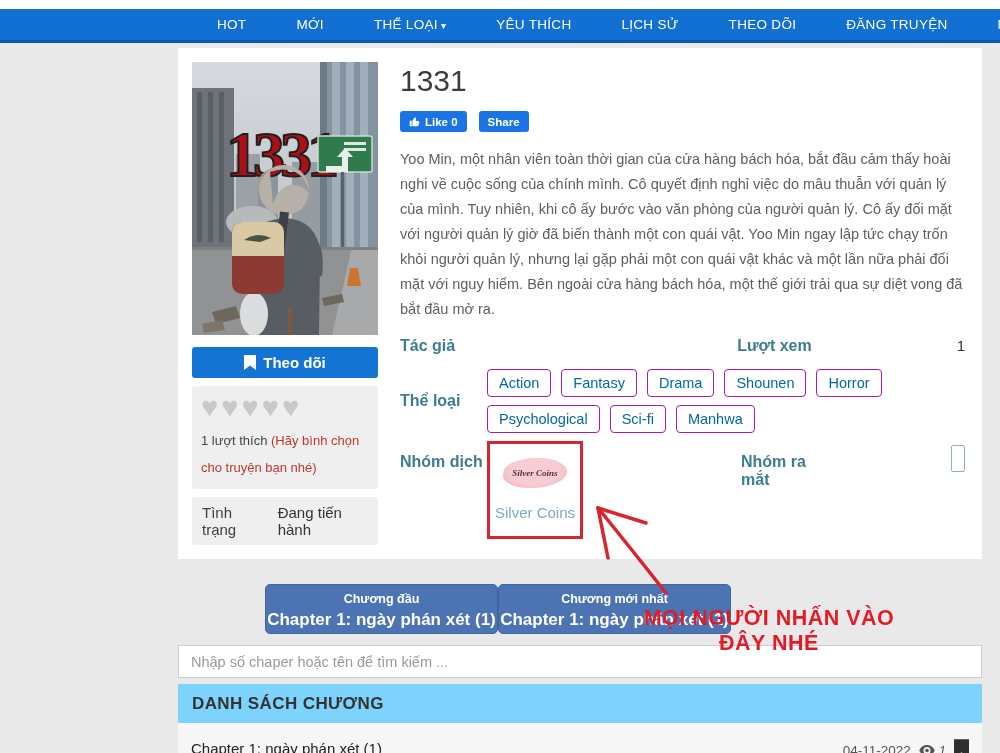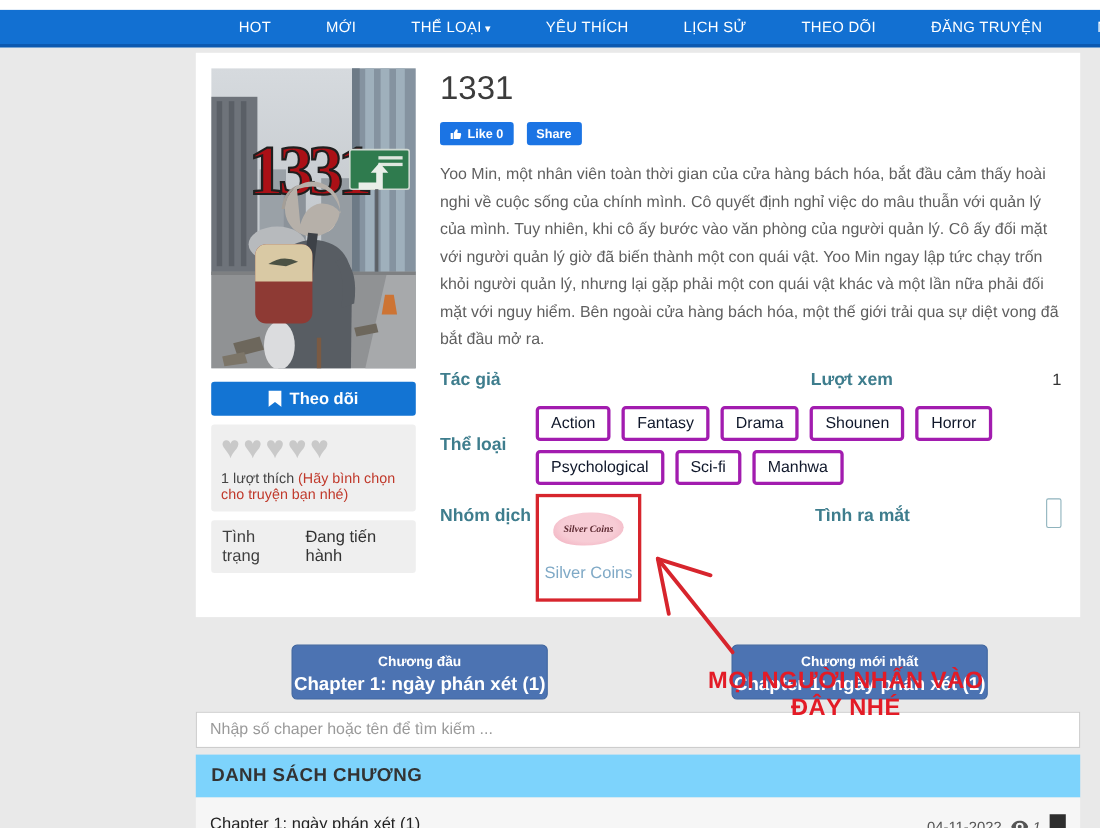--- a/index.html
+++ b/index.html
@@ -29,21 +29,21 @@
   .cover { width:186px; height:273px; display:block; }
   .follow-btn {
     margin-top:12px; width:100%; height:31px; background:#1374d3; border:none;
     border-radius:3px; color:#fff; font-size:15px; font-weight:bold;
     display:flex; align-items:center; justify-content:center; gap:7px; cursor:pointer;
   }
   .rate-box {
     margin-top:8px; background:#efefef; border-radius:3px; padding:4px 9px 8px;
   }
   .hearts { font-size:29px; color:#c9c9c9; letter-spacing:3px; line-height:34px; cursor:pointer; }
-  .rate-text { font-size:13px; color:#444; line-height:15px; margin-top:3px; }
+  .rate-text { font-size:13px; color:#444; line-height:27px; margin-top:3px; }
   .rate-hint { color:#c0392b; }
   .status-box {
     margin-top:8px; background:#efefef; border-radius:3px; padding:7px 10px;
     font-size:15px; color:#3f3f3f; display:flex; gap:15px;
   }
   .status-value { color:#333; }
   
   .main { flex:1; min-width:0; }
   .title { font-size:30px; font-weight:400; color:#3c3c3c; margin:2px 0 0; }
   .fb-row { display:flex; gap:12px; margin-top:13px; }
@@ -53,21 +53,21 @@
     padding:0 9px; cursor:pointer;
   }
   .desc { font-size:14.5px; color:#5f5f5f; line-height:25px; margin-top:15px; }
   .meta-row { display:flex; align-items:baseline; margin-top:14px; }
   .lbl { color:#3e7d8d; font-size:16px; font-weight:bold; }
   .views-lbl { margin-left:282px; }
   .views-val { margin-left:auto; color:#333; font-size:15px; padding-right:3px; }
   .genre-row { display:flex; flex-wrap:wrap; align-items:center; margin-top:14px; gap:10px; row-gap:8px; }
   .genre-row .lbl { width:77px; flex:none; }
   .tag {
-    border:3px solid #a21caf; border-radius:4px; padding:5px 11px; color:#0f172a;
+    border:1px solid #a21caf; border-radius:4px; padding:5px 11px; color:#0369a1;
     font-size:14.5px; text-decoration:none; cursor:pointer; white-space:nowrap;
   }
   .trans-row { display:flex; margin-top:8px; }
   .trans-row .lbl { width:87px; flex:none; padding-top:12px; }
   .trans-box {
     border:3px solid #d7252d; width:96px; min-height:98px; padding:10px 4px 8px;
     display:flex; flex-direction:column; align-items:center; cursor:pointer;
   }
   .trans-logo {
     width:64px; height:30px; border-radius:54% 46% 58% 42%;
@@ -86,21 +86,21 @@
   }
   
   .chapnav { display:flex; margin-top:25px;align-items:center; }
   .chap-btn {
     width:233px; height:50px; background:#4c73b2; border:1px solid #40669f;
     border-radius:5px; color:#fff; text-align:center; padding-top:7px; cursor:pointer;
   }
   .chap-btn .l1 { font-size:12.5px; font-weight:bold; }
   .chap-btn .l2 { font-size:17px; font-weight:bold; margin-top:4px; }
   .chap-first { margin-left:87px; }
-  .chap-last { margin-left:167px; }
+  .chap-last { }
   
   .search-input {
     margin-top:11px; width:100%; height:33px; border:1px solid #cdcdcd;
     padding:0 12px; font-size:14.5px; color:#444; background:#fff; outline:none;
     font-family:"Liberation Sans", sans-serif;
   }
   .search-input::placeholder { color:#9a9a9a; }
   
   .list-header {
     margin-top:6px; background:#7dd3fc; height:39px; display:flex; align-items:center;
@@ -264,21 +264,21 @@
       </div>
 
       <div class="trans-row">
         <span class="lbl">Nhóm dịch</span>
         <div class="trans-box">
           <div class="trans-logo">
             <span>Silver Coins</span>
           </div>
           <div class="trans-name">Silver Coins</div>
         </div>
-        <span class="lbl sched-lbl">Tình ra mắt</span>
+        <span class="lbl sched-lbl">Nhóm ra mắt</span>
         <div class="sched-box"></div>
       </div>
     </div>
   </div>
 
   
   <div class="chapnav">
     <div class="chap-btn chap-first">
       <div class="l1">Chương đầu</div>
       <div class="l2">Chapter 1: ngày phán xét (1)</div>

